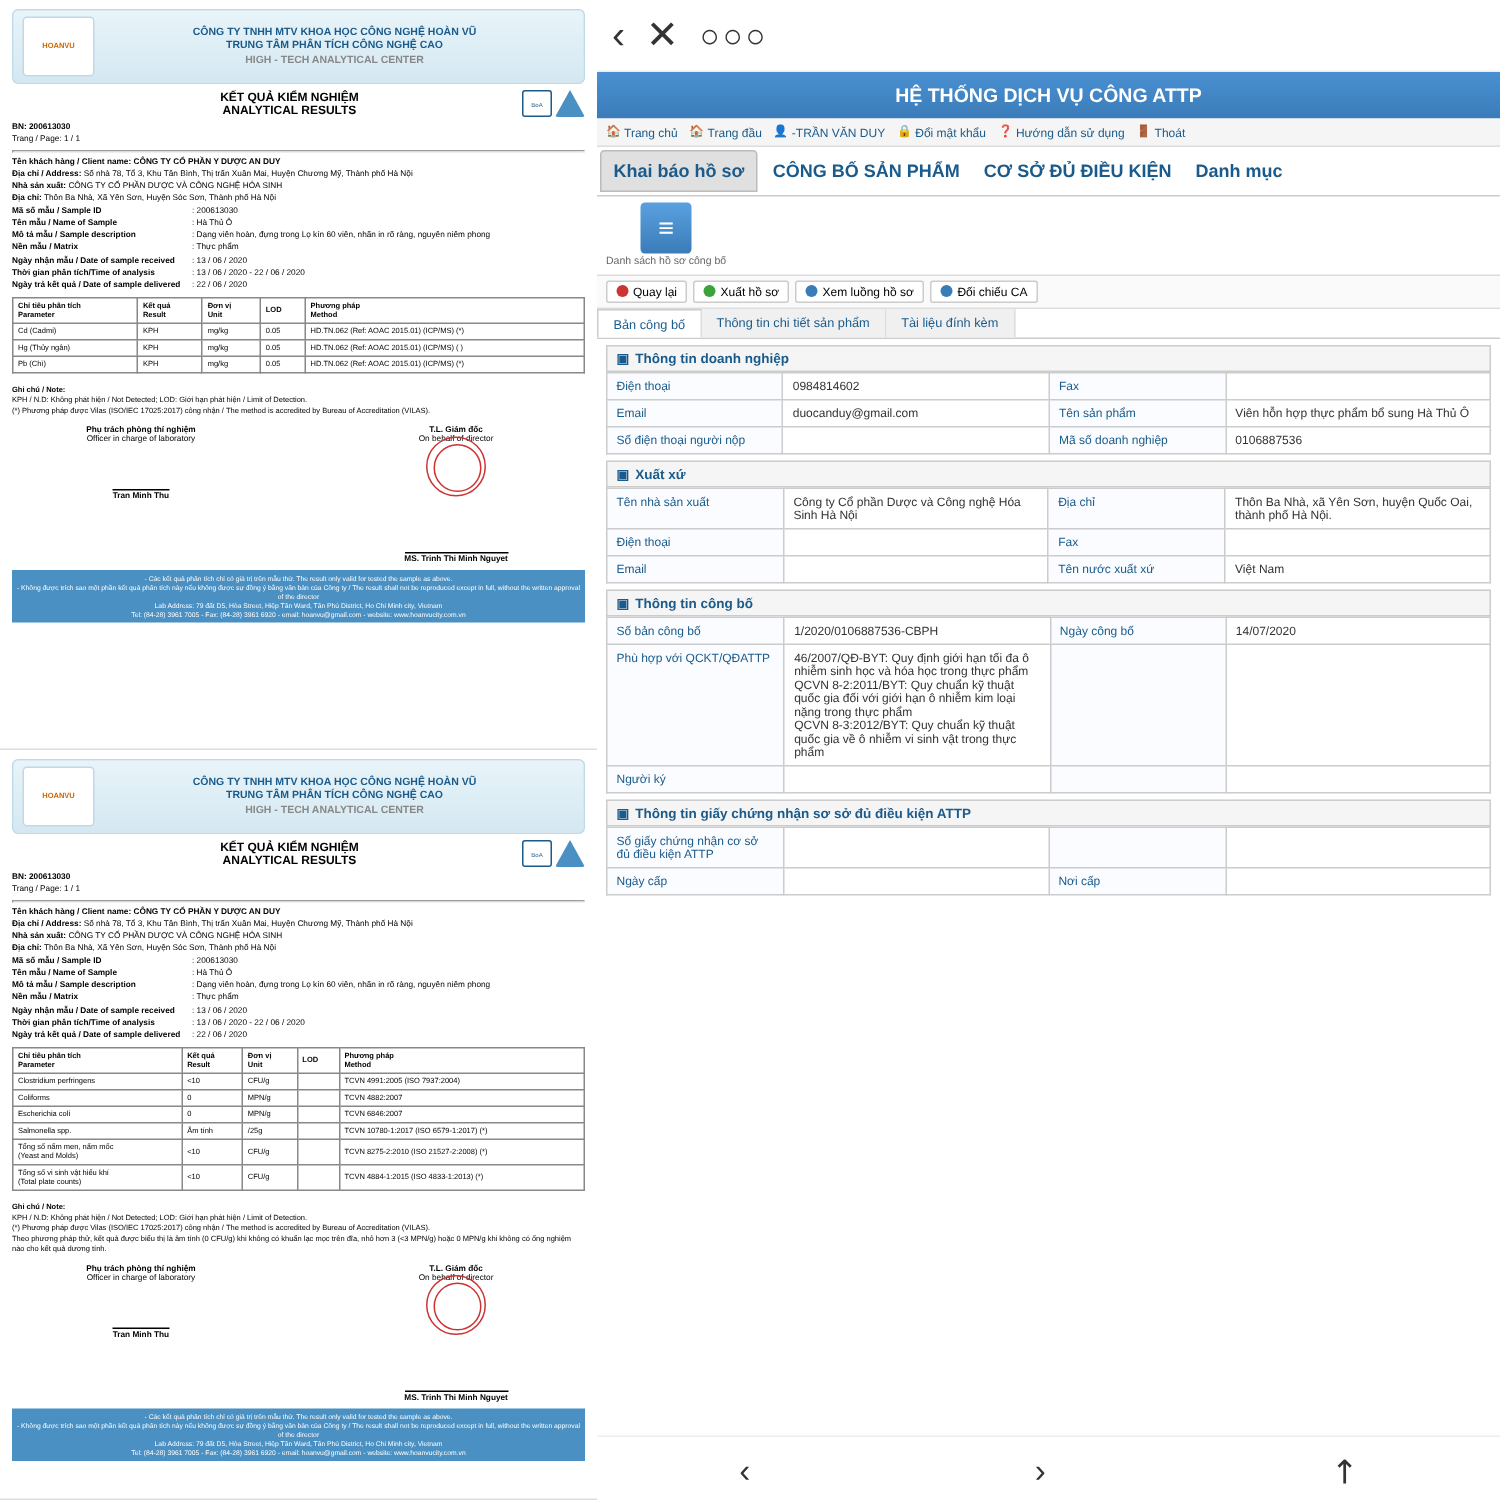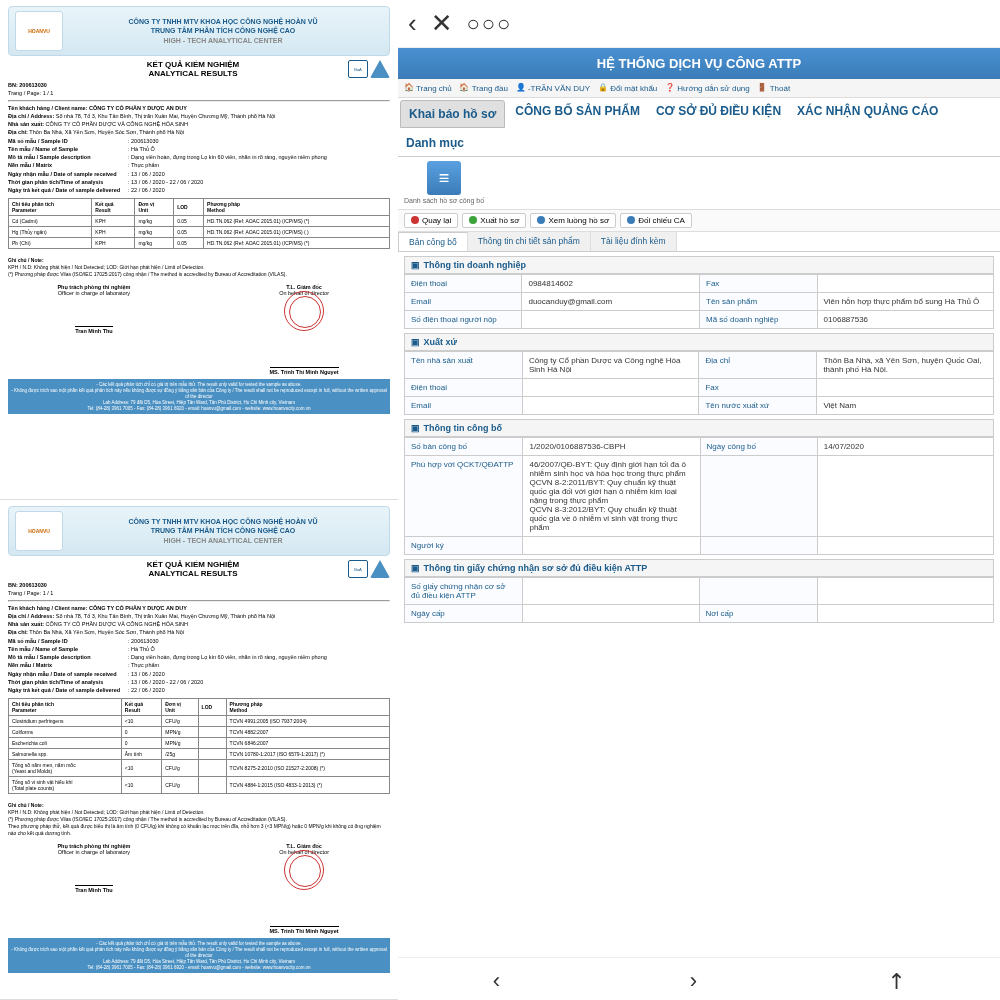--- a/index.html
+++ b/index.html
@@ -39,21 +39,21 @@
 .app-header .x { font-size: 26px; color: #333; }
 .app-header .title { flex: 1; font-size: 22px; color: #000; white-space: nowrap; overflow: hidden; text-overflow: ellipsis; }
 .app-header .dots { font-size: 22px; color: #333; letter-spacing: 2px; }
 
 .blue-bar { background: linear-gradient(#4a90d2,#3a7cb8); color: #fff; text-align: center; padding: 8px; font-size: 13px; font-weight: bold; }
 
 .top-links { background: #f5f5f5; padding: 4px 6px; font-size: 8px; color: #1a5b8b; display: flex; gap: 8px; align-items: center; flex-wrap: wrap; border-bottom: 1px solid #ddd; }
 .top-links .lnk { display: flex; align-items: center; gap: 2px; }
 .top-links .ico { width: 10px; height: 10px; border-radius: 2px; display: inline-block; }
 
-.main-tabs { background: #fff; border-bottom: 1px solid #ccc; display: flex; flex-wrap: wrap; font-size: 12px; }
+.main-tabs { background: #fff; border-bottom: 1px solid #ccc; display: flex; flex-wrap: wrap; align-items: center; font-size: 12px; }
 .main-tabs .mtab { padding: 6px 8px; color: #1a5b8b; font-weight: bold; }
 .main-tabs .mtab.primary { background: #e0e0e0; border: 1px solid #bbb; border-radius: 3px 3px 0 0; margin: 2px; }
 
 .icon-row { display: flex; padding: 4px 6px; gap: 6px; align-items: flex-start; }
 .icon-block { text-align: center; }
 .icon-sq { width: 34px; height: 34px; background: linear-gradient(#5aa0e0,#3a7cb8); border-radius: 3px; display: flex; align-items: center; justify-content: center; color: #fff; font-size: 18px; margin: 0 auto; }
 .icon-lbl { font-size: 7px; color: #666; margin-top: 2px; line-height: 1.1; }
 
 .toolbar { display: flex; gap: 4px; padding: 3px 6px; border-top: 1px solid #ddd; border-bottom: 1px solid #ddd; background: #fafafa; }
 .tbtn { font-size: 8px; padding: 2px 6px; border: 1px solid #ccc; border-radius: 2px; background: #fff; display: flex; align-items: center; gap: 3px; }
@@ -357,21 +357,20 @@
       <span class="lnk"><span class="ico">👤</span>-TRẦN VĂN DUY</span>
       <span class="lnk"><span class="ico">🔒</span>Đổi mật khẩu</span>
       <span class="lnk"><span class="ico">❓</span>Hướng dẫn sử dụng</span>
       <span class="lnk"><span class="ico">🚪</span>Thoát</span>
     </div>
 
   <div class="main-tabs" id="main-tabs">
       <div class="mtab primary">Khai báo hồ sơ</div>
       <div class="mtab">CÔNG BỐ SẢN PHẨM</div>
       <div class="mtab">CƠ SỞ ĐỦ ĐIỀU KIỆN</div>
-      <div class="mtab">XÁC NHẬN QUẢNG CÁO</div>
       <div class="mtab">Danh mục</div>
     </div>
 
   <div class="icon-row">
     <div class="icon-block">
       <div class="icon-sq">≡</div>
       <div class="icon-lbl">Danh sách hồ sơ công bố</div>
     </div>
   </div>
 

